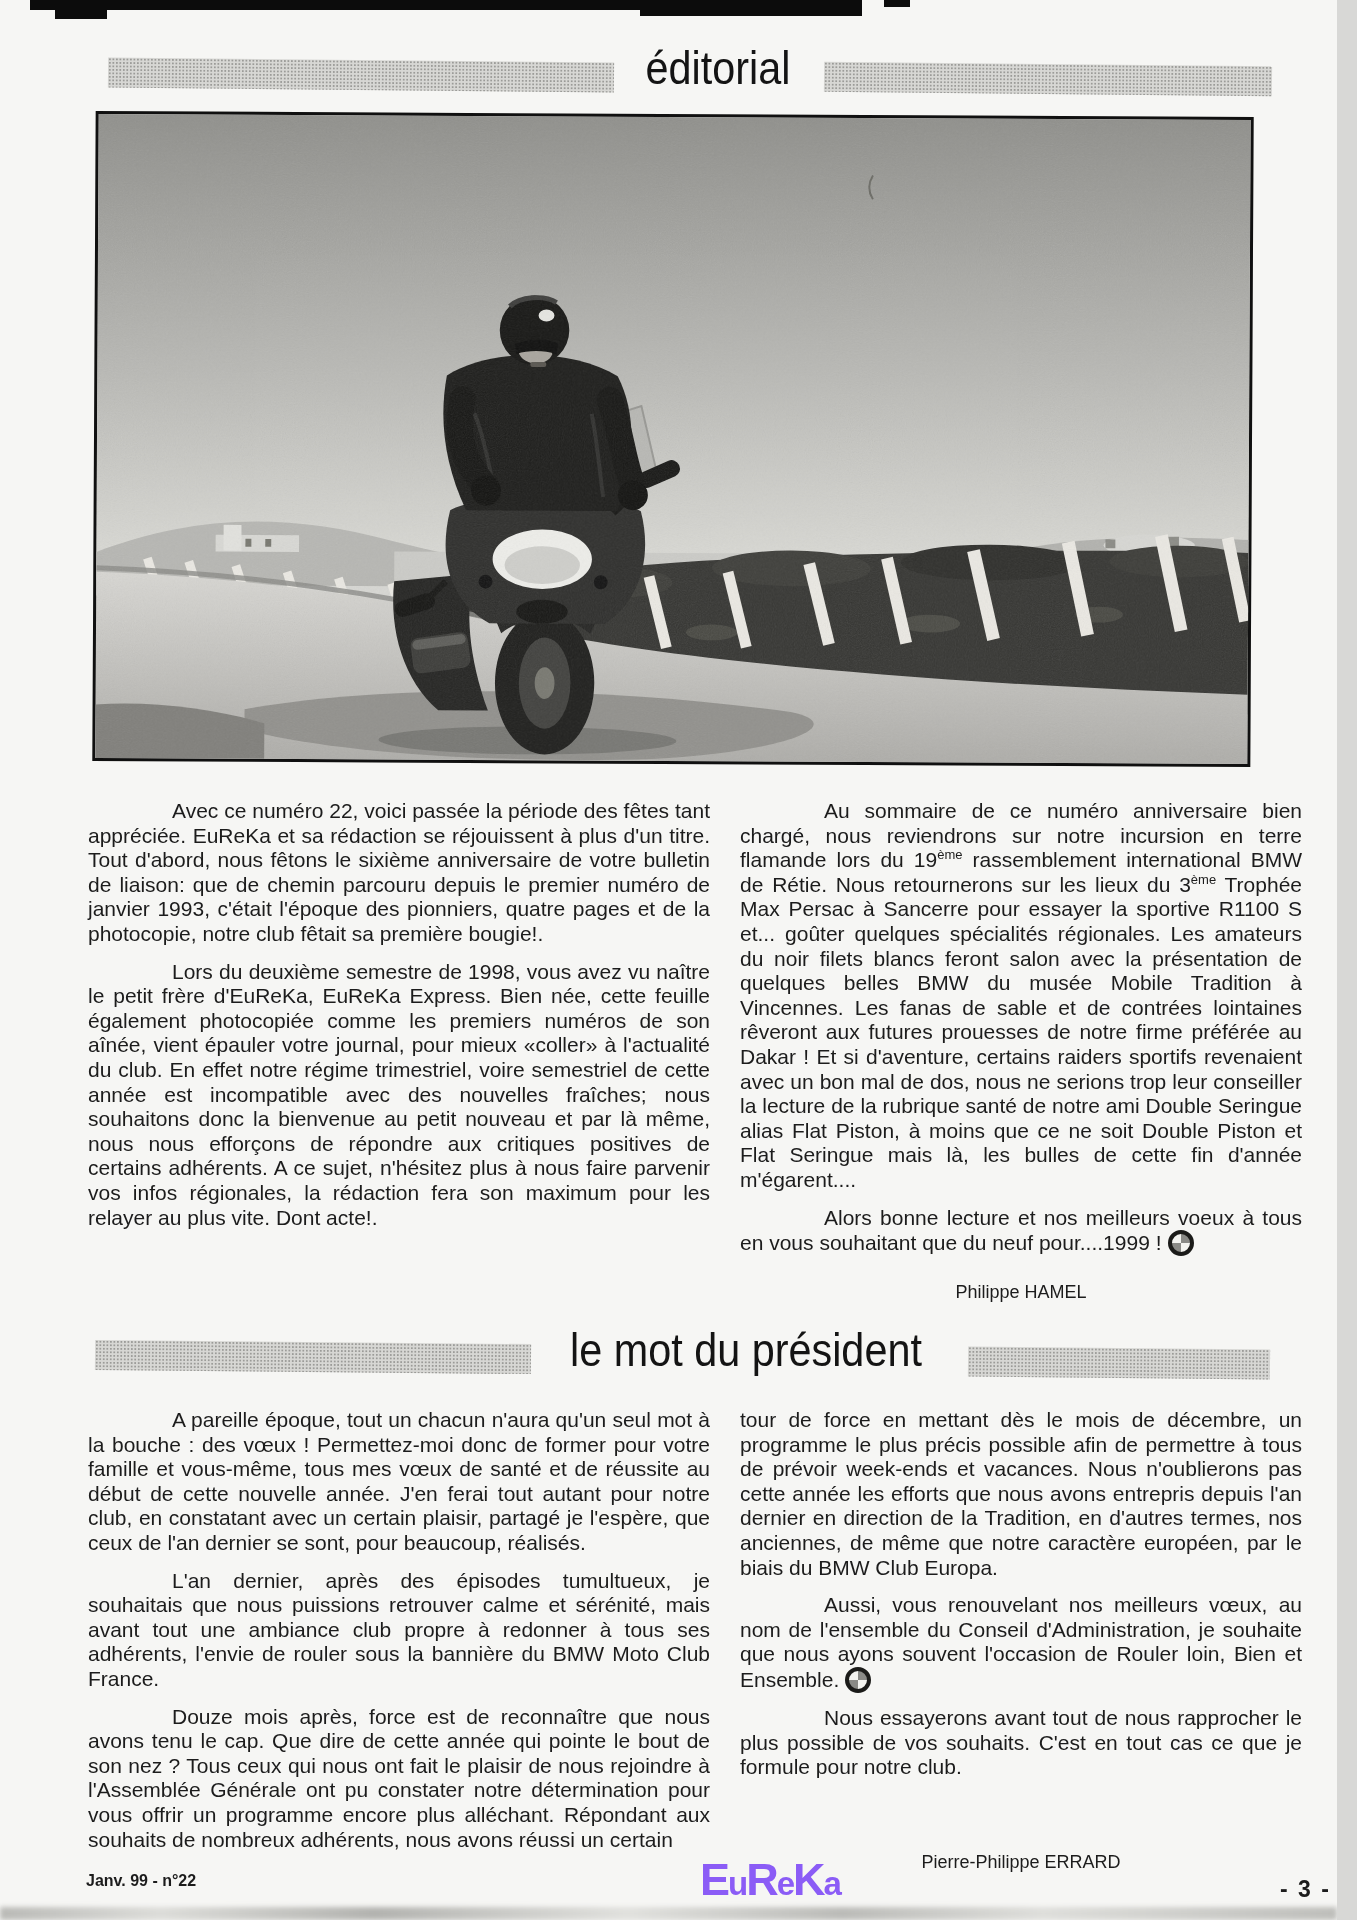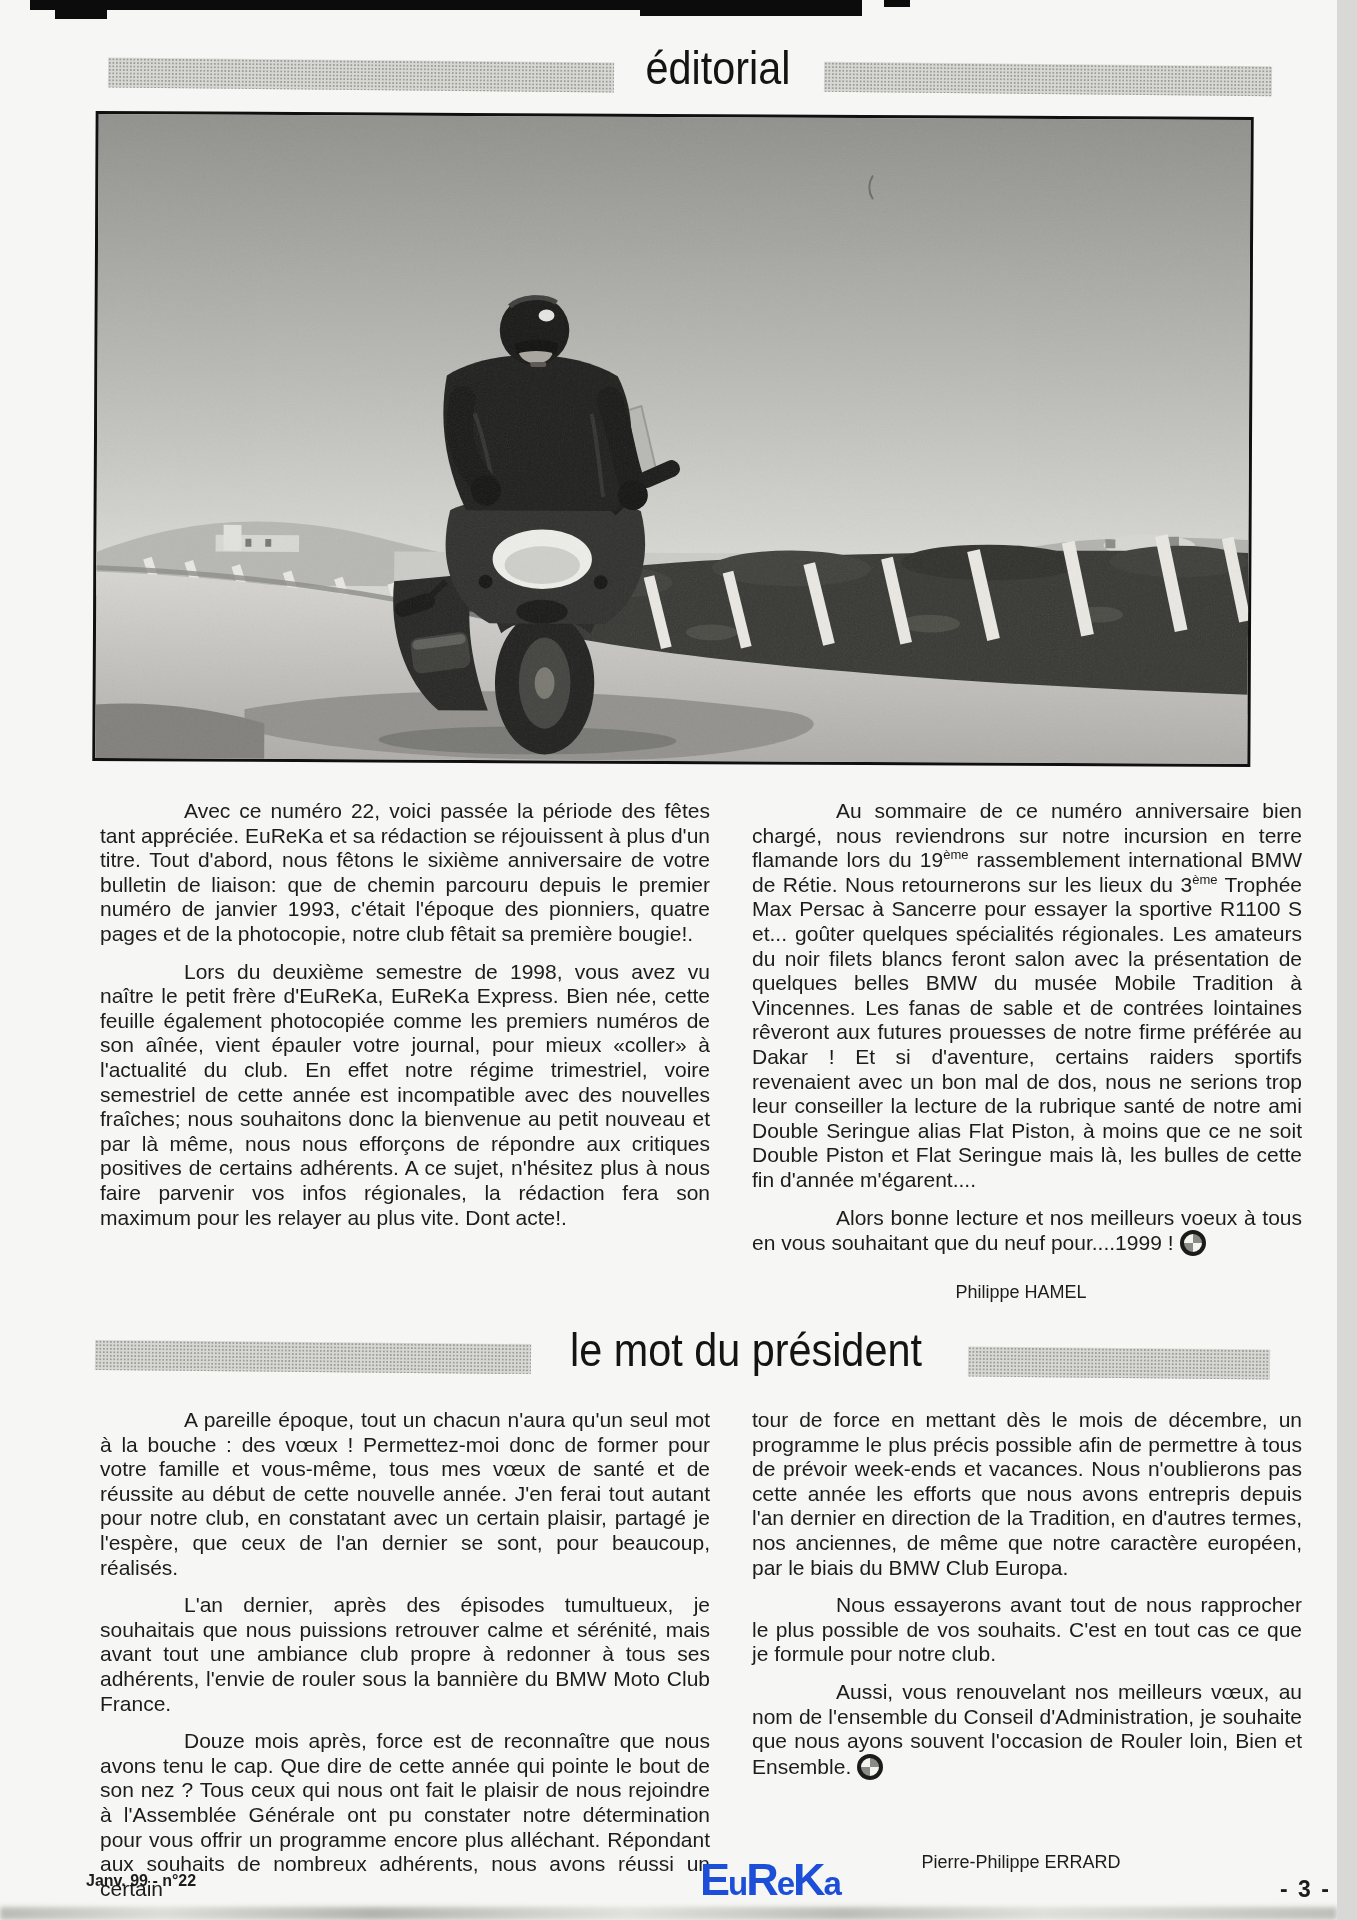--- a/index.html
+++ b/index.html
@@ -28,39 +28,39 @@
   #pr-title{left:532px;top:1322px;width:428px;}
   #pr-bar-r{left:968px;top:1348px;width:302px;}
 
   
   .photo{position:absolute;left:94px;top:114px;width:1158px;height:650px;box-sizing:border-box;
     border:3px solid #101010;background:#d8d8d4;transform:rotate(.3deg);margin:0;}
   .photo svg{display:block;width:100%;height:100%;}
 
   
   .col{position:absolute;width:622px;text-align:justify;font-size:21px;line-height:24.6px;}
-  .col p{margin:0 0 13px 12px;text-indent:84px;}
+  .col p{margin:0 0 13px 0;text-indent:84px;}
   .col p.noind{text-indent:0;}
   #ed-left{left:88px;top:799px;}
   #ed-right{left:740px;top:799px;width:562px;}
   #pr-left{left:88px;top:1408px;}
   #pr-right{left:740px;top:1408px;width:562px;}
   sup{font-size:13px;line-height:0;}
 
   .sig{text-align:center;font-size:18px;margin-top:24px;text-indent:0;}
   #sig2{margin-top:70px;}
 
   .bmw{display:inline-block;width:26px;height:26px;box-sizing:border-box;border-radius:50%;
     border:4px solid #1b1b19;vertical-align:-6px;margin-left:6px;
     background:conic-gradient(#8a8a86 0 90deg,#f4f4f0 0 180deg,#8a8a86 0 270deg,#f4f4f0 0 360deg);}
 
   
   .footer-issue{position:absolute;left:86px;top:1872px;font-weight:bold;font-size:16px;}
   .logo{position:absolute;left:640px;top:1854px;width:260px;text-align:center;font-weight:bold;
-    letter-spacing:-2px;color:#1d4ed8;white-space:nowrap;}
+    letter-spacing:-2px;color:#8b5cf6;white-space:nowrap;}
   .logo .cap{font-size:45px;}
   .logo .low{font-size:33px;}
   .pageno{position:absolute;left:1280px;top:1876px;font-weight:bold;font-size:23px;letter-spacing:2px;}
 </style>
 </head>
 <body>
 
 <div class="page">
 
   <div class="artifact" id="a1"></div>
@@ -201,22 +201,22 @@
   <div class="halftone" id="pr-bar-r"></div>
 
   <section class="col" id="pr-left">
     <p>A pareille époque, tout un chacun n'aura qu'un seul mot à la bouche : des vœux ! Permettez-moi donc de former pour votre famille et vous-même, tous mes vœux de santé et de réussite au début de cette nouvelle année. J'en ferai tout autant pour notre club, en constatant avec un certain plaisir, partagé je l'espère, que ceux de l'an dernier se sont, pour beaucoup, réalisés.</p>
     <p>L'an dernier, après des épisodes tumultueux, je souhaitais que nous puissions retrouver calme et sérénité, mais avant tout une ambiance club propre à redonner à tous ses adhérents, l'envie de rouler sous la bannière du BMW Moto Club France.</p>
     <p>Douze mois après, force est de reconnaître que nous avons tenu le cap. Que dire de cette année qui pointe le bout de son nez ? Tous ceux qui nous ont fait le plaisir de nous rejoindre à l'Assemblée Générale ont pu constater notre détermination pour vous offrir un programme encore plus alléchant. Répondant aux souhaits de nombreux adhérents, nous avons réussi un certain</p>
   </section>
 
   <section class="col" id="pr-right">
     <p class="noind">tour de force en mettant dès le mois de décembre, un programme le plus précis possible afin de permettre à tous de prévoir week-ends et vacances. Nous n'oublierons pas cette année les efforts que nous avons entrepris depuis l'an dernier en direction de la Tradition, en d'autres termes, nos anciennes, de même que notre caractère européen, par le biais du BMW Club Europa.</p>
+    <p><span>Aussi, vous renouvelant nos meilleurs vœux, au nom de l'ensemble du Conseil d'Administration, je souhaite que nous ayons souvent l'occasion de Rouler loin, Bien et Ensemble.</span><span class="bmw"></span></p>
     <p>Nous essayerons avant tout de nous rapprocher le plus possible de vos souhaits. C'est en tout cas ce que je formule pour notre club.</p>
-    <p><span>Aussi, vous renouvelant nos meilleurs vœux, au nom de l'ensemble du Conseil d'Administration, je souhaite que nous ayons souvent l'occasion de Rouler loin, Bien et Ensemble.</span><span class="bmw"></span></p>
     <div class="sig" id="sig2">Pierre-Philippe ERRARD</div>
   </section>
 
   <div class="footer-issue">Janv. 99 - n°22</div>
   <div class="logo"><span class="cap">E</span><span class="low">u</span><span class="cap">R</span><span class="low">e</span><span class="cap">K</span><span class="low">a</span></div>
   <div class="pageno">- 3 -</div>
 
   <div class="bottom-blur"></div>
 </div>
 

